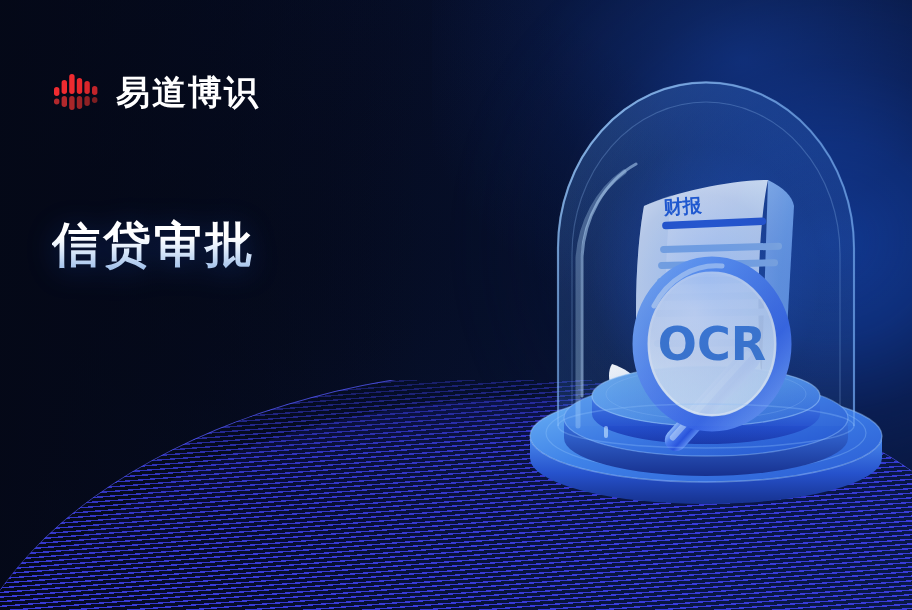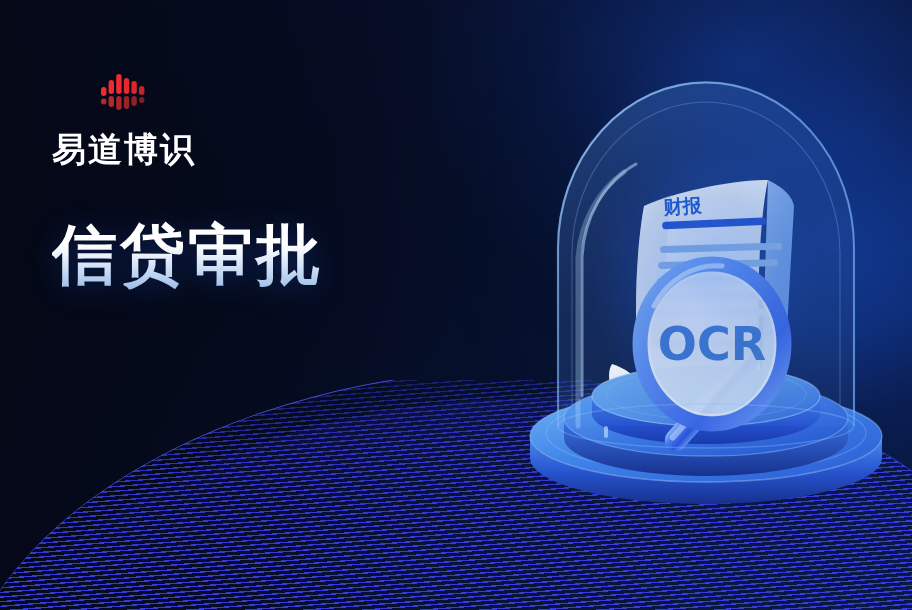--- a/index.html
+++ b/index.html
@@ -98,41 +98,40 @@
     box-sizing: border-box;
   }
 
   
   .logo {
     position: absolute;
     left: 52px; top: 66px;
     display: flex;
     align-items: center;
     gap: 14px;
-    flex-direction: column;
   }
   .logo-mark { width: 50px; height: 52px; display:block; }
   .logo-text {
     font-size: 34px;
     font-weight: 700;
     color: #ffffff;
     letter-spacing: 2px;
     line-height: 1;
     white-space: nowrap;
     font-family: "DejaVu Sans", "Liberation Sans", sans-serif;
   }
 
   
   .headline {
     position: absolute;
     left: 52px; top: 216px;
     width: 500px;
   }
   .headline-line {
-    font-size: 65px;
+    font-size: 48px;
     font-weight: 800;
     line-height: 1.22;
     letter-spacing: 3px;
     white-space: nowrap;
     font-family: Liberation Serif, serif;
     background: linear-gradient(to bottom, #ffffff 0%, #ffffff 36%, #dce9fa 58%, #a9c6ec 86%, #93b6e4 100%);
     -webkit-background-clip: text;
             background-clip: text;
     color: transparent;
     -webkit-text-fill-color: transparent;

